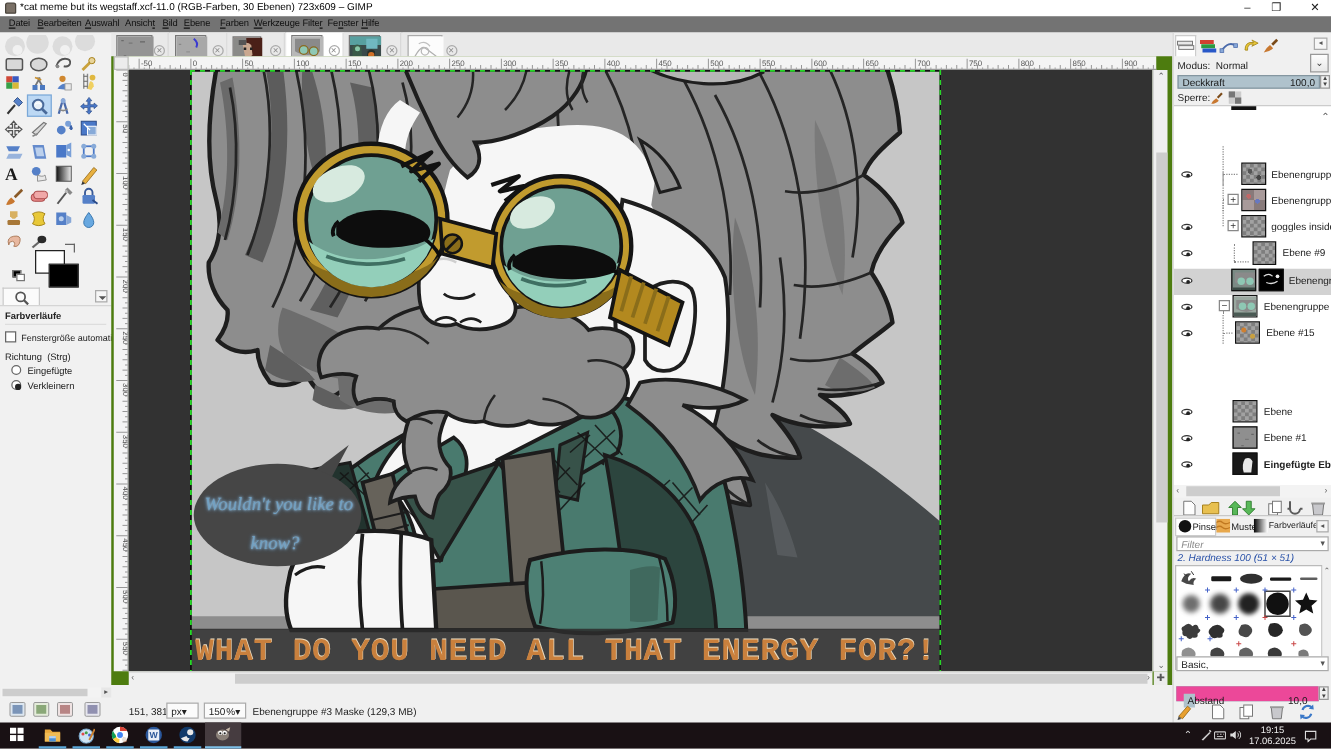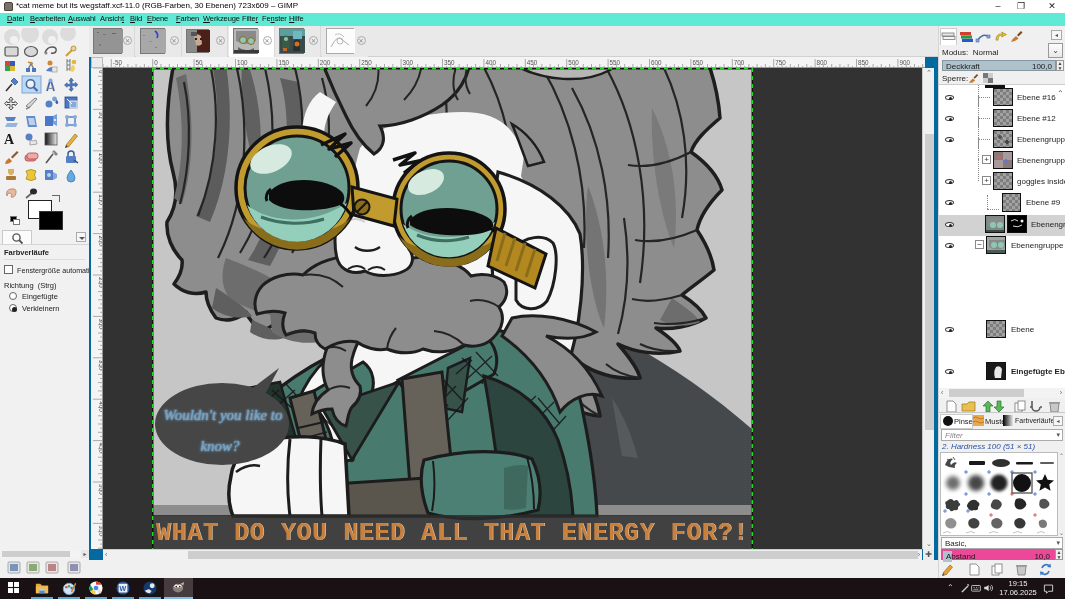--- a/index.html
+++ b/index.html
@@ -1,38 +1,38 @@
 <!DOCTYPE html>
 <html><head><meta charset="utf-8"><style>
 *{margin:0;padding:0;box-sizing:border-box}
 html,body{width:1065px;height:599px;overflow:hidden;font-family:"Liberation Sans",sans-serif;background:#fff}
 #win{position:relative;width:1065px;height:599px;background:#f0f0f0}
 
 #titlebar{position:absolute;left:0;top:0;width:1065px;height:13px;background:#fff;font-size:8px;color:#000}
 #titlebar .ttl{position:absolute;left:16px;top:1px;white-space:nowrap}
 #appicon{position:absolute;left:4px;top:2px;width:9px;height:9px;background:#7a7066;border:1px solid #4a443c;border-radius:2px 2px 1px 1px}
 .wbtn{position:absolute;top:0;height:12px;width:24px;color:#222;font-size:9px;text-align:center;line-height:12px}
-#menubar{position:absolute;left:0;top:13px;width:1065px;height:13px;background:#5eead4;font-size:7.5px;color:#111;letter-spacing:-0.1px}
+#menubar{position:absolute;left:0;top:13px;width:1065px;height:13px;background:#737373;font-size:7.5px;color:#111;letter-spacing:-0.1px}
 #menubar span{position:absolute;top:1px}
 
 #toolbox{position:absolute;left:0;top:26px;width:89px;height:534px;background:#f1f1f1}
 #fgbg{position:absolute;left:26px;top:172px;width:40px;height:32px}
 
 #optstab{position:absolute;left:2px;top:204px;width:30px;height:15px;background:#fbfbfb;border:1px solid #c9c9c9;border-bottom:none}
 #opts{position:absolute;left:0;top:218px;width:89px;height:305px;background:#f1f1f1;border-top:1px solid #d5d5d5;font-size:7.5px;color:#222}
 .scrh{position:absolute;background:#f3f3f3}
 .scrh .th{position:absolute;background:#cdcdcd;border-radius:0px}
 
 #tabstrip{position:absolute;left:89px;top:26px;width:849px;height:31px;background:#e9e9e9;border-bottom:1px solid #d0d0d0}
 .itab{position:absolute;top:0;height:31px;width:46px;background:#e9e9e9;border-right:1px solid #d9d9d9}
 .itab.act{background:#fff}
 .itab .th{position:absolute;left:4px;top:2px;width:29px;height:26px;border:1px solid #777}
 .itab .cl{position:absolute;right:2px;top:10px;width:9px;height:9px;border:1px solid #aaa;border-radius:50%;color:#888;font-size:6px;line-height:8px;text-align:center}
 
-#canv{position:absolute;left:89px;top:57px;width:849px;height:503px;background:#0369a1}
+#canv{position:absolute;left:89px;top:45px;width:849px;height:503px;background:#4d7c0f}
 #ruler-t{position:absolute;left:14px;top:0;width:822px;height:11px;background:#f4f4f4;border-bottom:1px solid #999;overflow:hidden}
 #ruler-l{position:absolute;left:2px;top:11px;width:12px;height:481px;background:#f4f4f4;border-right:1px solid #999;overflow:hidden}
 #vp{position:absolute;left:14px;top:11px;width:819px;height:481px;background:#323232;overflow:hidden}
 #art{position:absolute;left:49px;top:0;width:601px;height:481px}
 #vscr{position:absolute;left:833px;top:11px;width:12px;height:481px;background:#f0f0f0;border-left:1px solid #ccc}
 #hscr{position:absolute;left:14px;top:492px;width:819px;height:11px;background:#f0f0f0;border-top:1px solid #ccc}
 
 #status{position:absolute;left:89px;top:560px;width:849px;height:18px;background:#f0f0f0;font-size:8px;color:#222}
 
 #rp{position:absolute;left:938px;top:26px;width:127px;height:552px;background:#f0f0f0;border-left:1px solid #d5d5d5;font-size:8px;color:#222;overflow:hidden}
@@ -588,20 +588,26 @@
         <span style="position:absolute;left:3px;bottom:1px;font-size:7px;color:#666">⌄</span>
       </div>
  <div id="navbtn" style="position:absolute;left:834px;top:492px;width:11px;height:11px;background:#ececec;font-size:8px;color:#555;text-align:center;line-height:11px">✚</div>
       <div id="hscr">
         <span style="position:absolute;left:2px;top:1px;font-size:7px;color:#666">‹</span>
         <div style="position:absolute;left:85px;top:1px;width:730px;height:8px;background:#cdcdcd"></div>
         <span style="position:absolute;right:2px;top:1px;font-size:7px;color:#666">›</span>
       </div>
 </div>
 
+<div id="status">
+ <span style="position:absolute;left:14px;top:5px">151, 381</span>
+ <span style="position:absolute;left:44px;top:2px;width:26px;height:13px;border:1px solid #aaa;background:#fbfbfb;padding:2px 0 0 3px">px▾</span>
+ <span style="position:absolute;left:74px;top:2px;width:34px;height:13px;border:1px solid #aaa;background:#fbfbfb;padding:2px 0 0 3px">150 %▾</span>
+ <span style="position:absolute;left:113px;top:5px">Ebenengruppe #3 Maske (129,3 MB)</span>
+</div>
 
 <div id="rp">
 
  <div style="position:absolute;left:1px;top:2px;width:17px;height:17px;background:#fff;border:1px solid #ccc;border-bottom:none"></div>
  <svg width="88" height="15" viewBox="0 0 88 15" style="position:absolute;left:2px;top:3px">
   <g>
           <rect x="1" y="4" width="12" height="3" fill="#e8e8e8" stroke="#777" stroke-width="0.8"></rect>
           <rect x="2" y="7.5" width="12" height="3" fill="#f4f4f4" stroke="#777" stroke-width="0.8"></rect>
         </g>
   <g>
@@ -640,34 +646,20 @@
   <g transform="translate(15,0)">
           <rect x="0" y="0" width="10" height="10" fill="#ccc"></rect>
           <rect x="0" y="0" width="5" height="5" fill="#777"></rect>
           <rect x="5" y="5" width="5" height="5" fill="#777"></rect>
         </g>
  </svg>
 
  <div id="layers" style="position:absolute;left:0;top:58px;width:126px;height:304px;background:#fff;border-top:1px solid #ccc;overflow:hidden">
   <div class="chk" style="left:46px;top:-1px;width:20px;height:4px;background:#111"></div>
   <div style="position:absolute;left:118px;top:4px;font-size:8px;color:#555">⌃</div>
-  <div class="lrow" style="top:3px">
-          <span class="eyes"></span>
-          <i class="vln" style="left:39px;top:-3px;height:21px"></i>
-          <i class="hln" style="left:39px;width:12px"></i>
-          <div class="chk th1"></div>
-          <span class="lbl">Ebene #16</span>
-        </div>
-  <div class="lrow" style="top:24px">
-          <span class="eyes"></span>
-          <i class="vln" style="left:39px;top:-13px;height:31px"></i>
-          <i class="hln" style="left:39px;width:12px"></i>
-          <div class="chk th1"></div>
-          <span class="lbl">Ebene #12</span>
-        </div>
   <div class="lrow" style="top:45px">
           <span class="eyes"></span>
           <i class="vln" style="left:39px;top:-13px;height:31px"></i>
           <i class="hln" style="left:39px;width:12px"></i>
           <div class="chk th1 s1"></div>
           <span class="lbl">Ebenengruppe-</span>
         </div>
   <div class="lrow" style="top:66px">
           <i class="vln" style="left:39px;top:-13px;height:31px"></i>
           <span class="exp">+</span>
@@ -709,24 +701,44 @@
           <span class="exp" style="left:36px">−</span>
           <div class="th1" style="left:47px"><svg width="20" height="18">
               <rect width="20" height="18" fill="#9aa8a0"></rect>
               <path d="M2 3 h16 v7 q-8 5-16 0z" fill="#8a8a8a"></path>
               <circle cx="7" cy="8" r="3" fill="#8ec8b4"></circle>
               <circle cx="14" cy="8" r="3" fill="#8ec8b4"></circle>
               <path d="M0 13 h20 v5 H0z" fill="#4a5a54"></path>
             </svg></div>
           <span class="lbl" style="left:72px">Ebenengruppe #1</span>
         </div>
+  <div class="lrow" style="top:172px">
+          <span class="eyes"></span>
+          <i class="vln" style="left:39px;top:-8px;height:26px"></i>
+          <i class="hln" style="left:39px;width:8px"></i>
+          <div class="chk th1" style="left:49px"><svg width="20" height="18">
+              <circle cx="6" cy="6" r="2" fill="#d08030"></circle>
+              <circle cx="13" cy="11" r="2" fill="#c8a040"></circle>
+            </svg></div>
+          <span class="lbl" style="left:74px">Ebene #15</span>
+        </div>
   <div class="lrow" style="top:235px">
           <span class="eyes"></span>
           <div class="chk th1" style="left:47px"></div>
           <span class="lbl" style="left:72px">Ebene</span>
+        </div>
+  <div class="lrow" style="top:256px">
+          <span class="eyes"></span>
+          <div class="th1" style="left:47px;background:#8f8f8f"><svg width="20" height="18">
+              <rect x="3" y="4" width="2" height="1" fill="#6a6a6a"></rect>
+              <rect x="9" y="9" width="3" height="1" fill="#777"></rect>
+              <rect x="14" y="5" width="2" height="1" fill="#666"></rect>
+              <rect x="6" y="14" width="2" height="1" fill="#707070"></rect>
+            </svg></div>
+          <span class="lbl" style="left:72px">Ebene #1</span>
         </div>
   <div class="lrow" style="top:277px">
           <span class="eyes"></span>
           <div class="th1" style="left:47px;background:#191919"><svg width="20" height="18">
               <path d="M9 4 q4-2 6 2 l-1 9 h-6 q-2-6 1-11z" fill="#e8e8e8"></path>
             </svg></div>
           <span class="lbl" style="left:72px;font-weight:bold">Eingefügte Ebene</span>
         </div>
  </div>
 
@@ -823,26 +835,26 @@
 <path d="M23 19 h4 M25 17 v4 M46 19 h4 M48 17 v4 M69 19 h4 M71 17 v4 M92 19 h4 M94 17 v4"></path>
 <path d="M23 41 h4 M25 39 v4 M46 41 h4 M48 39 v4 M92 41 h4 M94 39 v4"></path>
 <path d="M2 58 h4 M4 56 v4 M25 58 h4 M27 56 v4"></path>
 </g>
 <g stroke="#c84444" stroke-width="0.8">
 <path d="M69 41 h4 M71 39 v4 M48 62 h4 M50 60 v4 M92 62 h4 M94 60 v4"></path>
 </g>
 </svg></div>
   <div style="position:absolute;left:119px;top:39px;width:7px;height:84px;background:#f0f0f0;font-size:6px;color:#666;text-align:center">⌃<br><span style="position:absolute;bottom:0;left:1px">⌄</span></div>
   
-  <div style="position:absolute;left:2px;top:124px;width:122px;height:12px;background:#fff;border:1px solid #aaa">
+  <div style="position:absolute;left:2px;top:112px;width:122px;height:12px;background:#fff;border:1px solid #aaa">
    <span style="position:absolute;left:3px;top:1px;color:#222">Basic,</span>
    <span style="position:absolute;right:2px;top:1px;color:#555;font-size:7px">▾</span>
   </div>
   
-  <div style="position:absolute;left:2px;top:136px;width:114px;height:11px;background:#ec4899;border:2px solid #ec4899">
+  <div style="position:absolute;left:2px;top:136px;width:114px;height:11px;background:#5eead4;border:6px solid #ec4899">
    <div style="position:absolute;left:0;top:0;width:9px;height:11px;background:#afc2cc"></div>
    <span style="position:absolute;left:3px;top:1px;color:#1a1a1a">Abstand</span>
    <span style="position:absolute;right:3px;top:1px;color:#1a1a1a">10,0</span>
   </div>
   <div style="position:absolute;left:116px;top:136px;width:8px;height:11px;border:1px solid #999;background:#f0f0f0;font-size:5px;color:#444;text-align:center;line-height:5px">▲<br>▼</div>
  </div>
 
  <svg width="127" height="15" viewBox="0 0 127 15" style="position:absolute;left:0;top:536px">
   <g>
           <path d="M4 11 L11 3 l2.5 2 L7 13 Z" fill="#e8a030" stroke="#9a6a18" stroke-width="0.7"></path>

